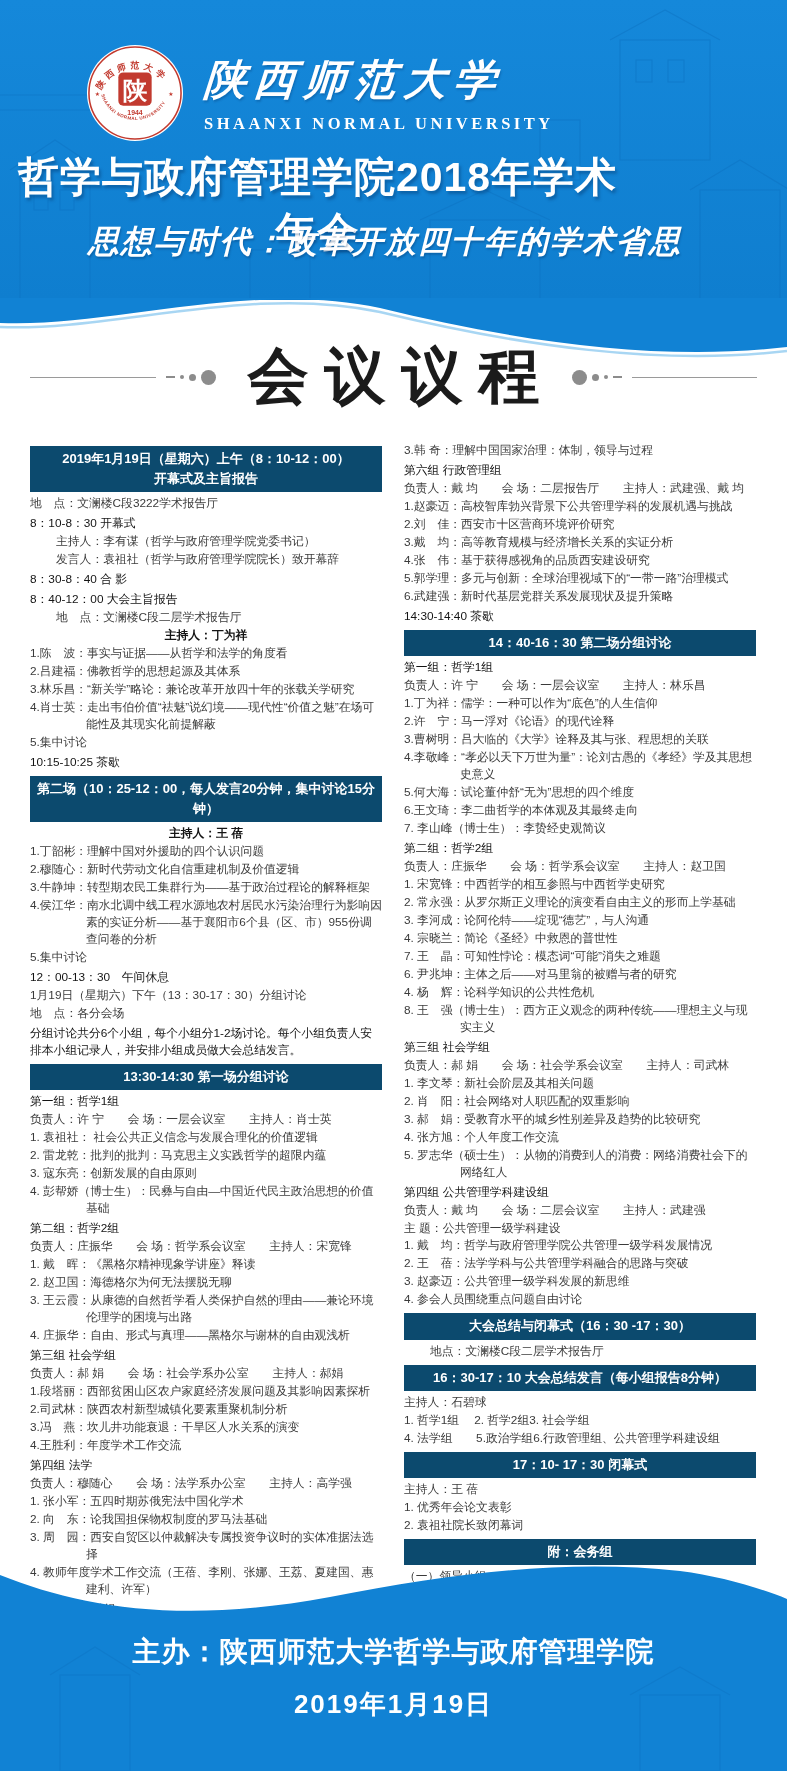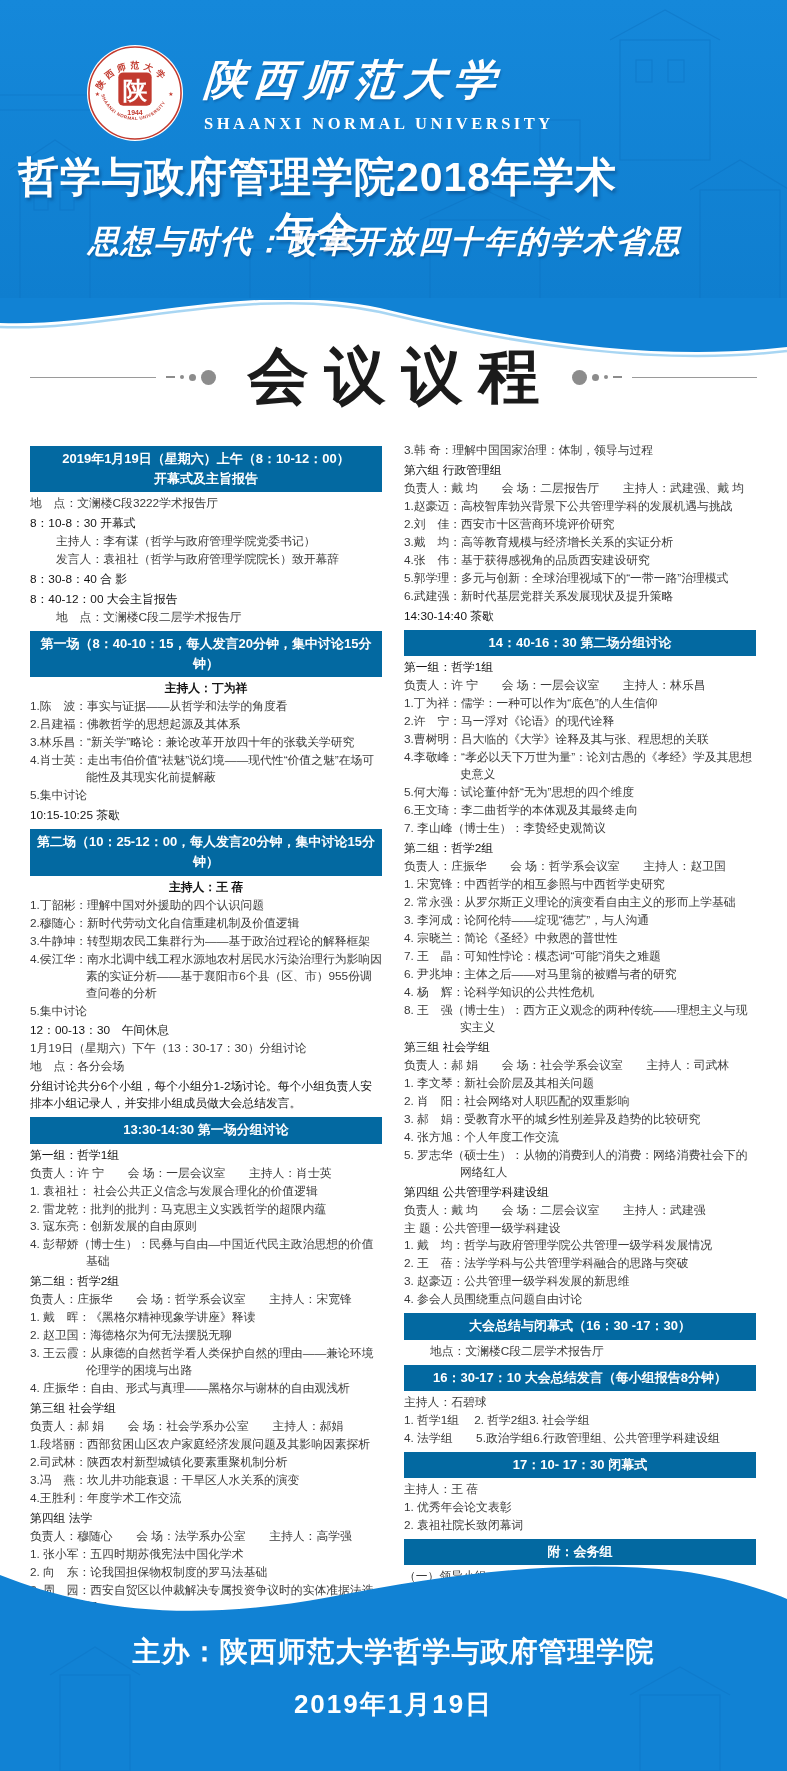--- a/index.html
+++ b/index.html
@@ -30,21 +30,21 @@
   .dash{width:9px;height:2px;background:#8c8c8c;}
   .agenda-title{font-size:61px;font-weight:900;color:#1b1b1b;letter-spacing:16px;margin:0 6px 0 22px;white-space:nowrap;}
   
   .columns{position:absolute;top:441px;left:30px;width:727px;display:flex;gap:22px;}
   .col{width:352px;}
   .ln{font-size:11.8px;line-height:1.44;color:#3b3b3b;margin:1px 0;}
   .ln.bold{font-weight:normal;color:#141414;margin-top:3px;}
   .ln.center{text-align:center;font-weight:bold;color:#141414;}
   .ln.item{padding-left:56px;text-indent:-56px;}
   .ln.ind{margin-left:26px;}
-  .bar{background:#0369a1;color:#ffffff;font-weight:bold;text-align:center;
+  .bar{background:#0c4a6e;color:#ffffff;font-weight:bold;text-align:center;
     font-size:13px;line-height:1.55;padding:3px 2px;margin:5px 0 3px 0;}
   
   .footer{position:absolute;left:0;bottom:0;width:787px;height:216px;}
   .footer svg{position:absolute;inset:0;}
   .footer-text{position:absolute;left:0;top:78px;width:787px;text-align:center;color:#fff;}
   .footer-text .host{font-size:28px;font-weight:900;letter-spacing:1px;}
   .footer-text .date{font-size:26px;font-weight:900;margin-top:16px;letter-spacing:2px;}
 </style>
 </head>
 <body>
@@ -127,23 +127,20 @@
           <div>2019年1月19日（星期六）上午（8：10-12：00）</div>
           <div>开幕式及主旨报告</div>
         </div>
         <div class="ln plain">地　点：文澜楼C段3222学术报告厅</div>
         <div class="ln bold">8：10-8：30 开幕式</div>
         <div class="ln ind">主持人：李有谋（哲学与政府管理学院党委书记）</div>
         <div class="ln ind">发言人：袁祖社（哲学与政府管理学院院长）致开幕辞</div>
         <div class="ln bold">8：30-8：40 合 影</div>
         <div class="ln bold">8：40-12：00 大会主旨报告</div>
         <div class="ln ind">地　点：文澜楼C段二层学术报告厅</div>
-        <div class="bar">
-          <div>第一场（8：40-10：15，每人发言20分钟，集中讨论15分钟）</div>
-        </div>
         <div class="ln center">主持人：丁为祥</div>
         <div class="ln item">1.陈　波：事实与证据——从哲学和法学的角度看</div>
         <div class="ln item">2.吕建福：佛教哲学的思想起源及其体系</div>
         <div class="ln item">3.林乐昌：“新关学”略论：兼论改革开放四十年的张载关学研究</div>
         <div class="ln item">4.肖士英：走出韦伯价值“祛魅”说幻境——现代性“价值之魅”在场可能性及其现实化前提解蔽</div>
         <div class="ln item">5.集中讨论</div>
         <div class="ln bold">10:15-10:25 茶歇</div>
         <div class="bar">
           <div>第二场（10：25-12：00，每人发言20分钟，集中讨论15分钟）</div>
         </div>

